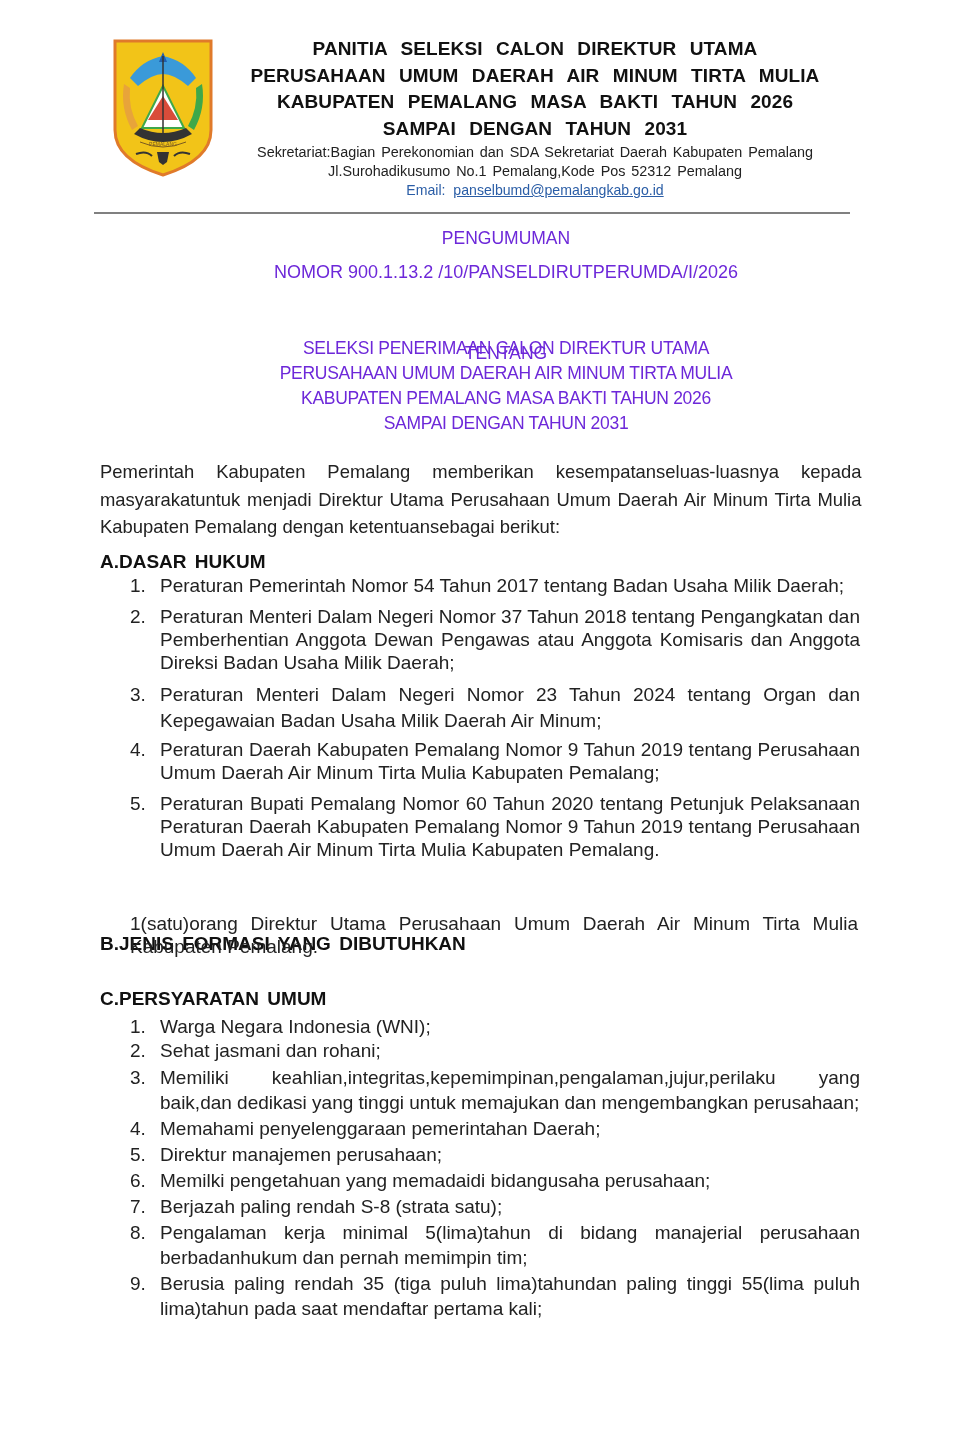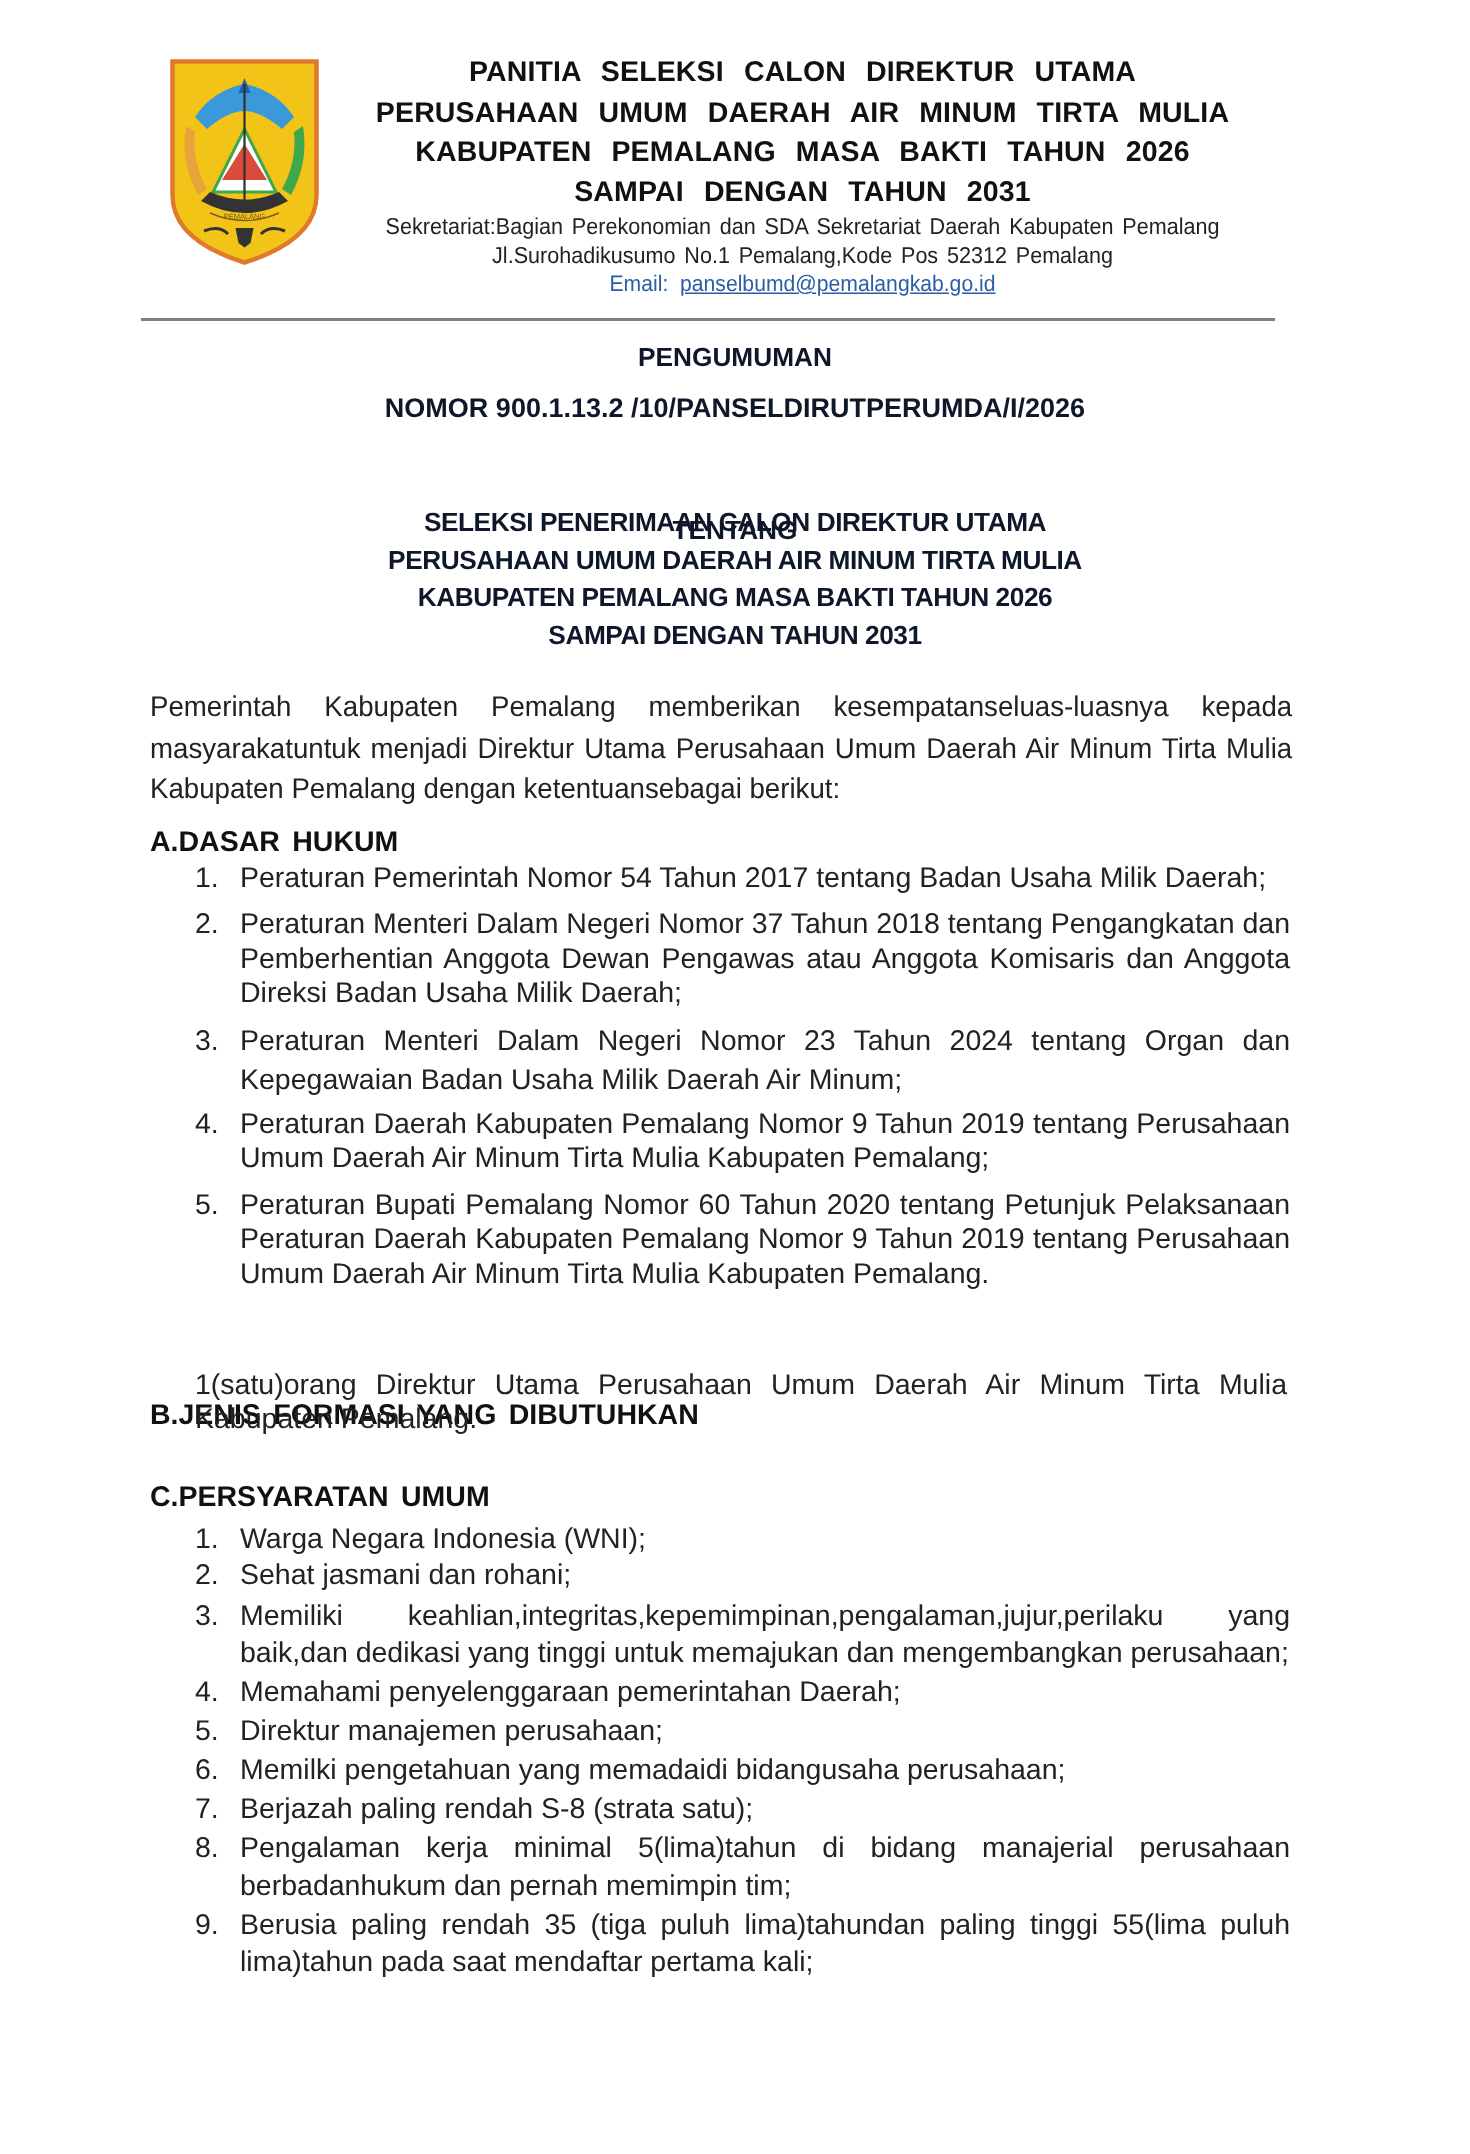--- a/index.html
+++ b/index.html
@@ -10,22 +10,22 @@
   
   .logo { position: absolute; left: 112px; top: 38px; width: 102px; height: 140px; }
   .kop { position: absolute; left: 215px; top: 36px; width: 640px; text-align: center; }
   .kop-title { font-weight: bold; font-size: 19px; line-height: 26.5px; word-spacing: 8px; letter-spacing: 0.1px; color: #111; }
   .kop-sub { font-size: 15.3px; line-height: 19px; color: #222; word-spacing: 2px; transform: scaleX(0.94); transform-origin: center; white-space: nowrap; }
   .kop-email { font-size: 15px; line-height: 20px; color: #2a5da6; transform: scaleX(0.94); transform-origin: center; }
   .kop-email a { color: #2a5da6; text-decoration: underline; }
   .divider { position: absolute; left: 94px; top: 212px; width: 756px; height: 2px; background: #808080; }
 
   
-  .heading { position: absolute; left: 100px; width: 780px; text-align: center; font-weight: bold;
-             font-size: 17.5px; color: #0f172a; }
+  .heading { position: absolute; left: 116px; width: 780px; text-align: center; font-weight: normal;
+             font-size: 17.5px; color: #6d28d9; }
   .h-peng { top: 228px; }
   .h-nomor { top: 262px; font-size: 18px; }
   .h-tentang { top: 298px; margin-top: 45px; }
   .h-title { top: 336px; line-height: 25px; font-size: 17.5px; letter-spacing: -0.3px; }
 
   
   .body { position: absolute; left: 100px; width: 760px; font-size: 19px; color: #222; }
   .para { top: 458px; line-height: 27.5px; text-align: justify; transform: scaleX(0.97); transform-origin: left; width: 785px; }
   .sec-title { position: absolute; left: 100px; font-weight: bold; font-size: 19px; color: #111; word-spacing: 3px; }
   .sec-a { top: 551px; }

